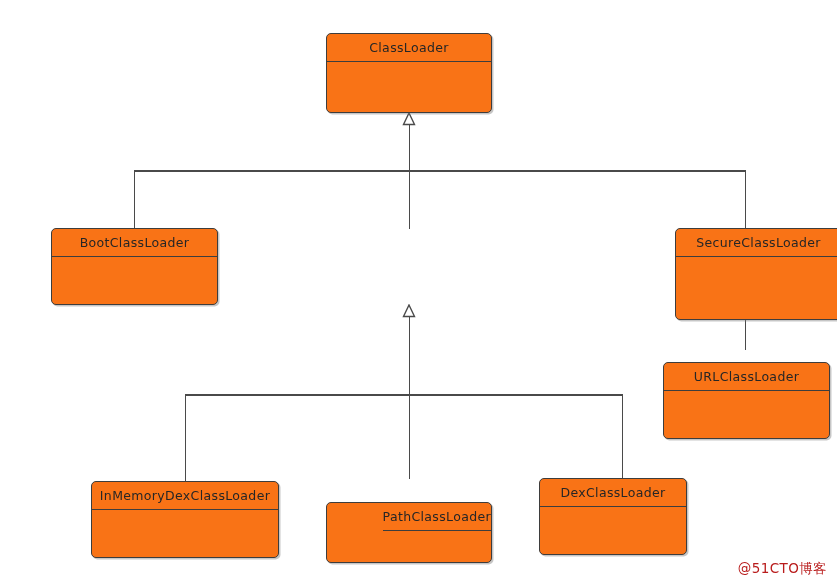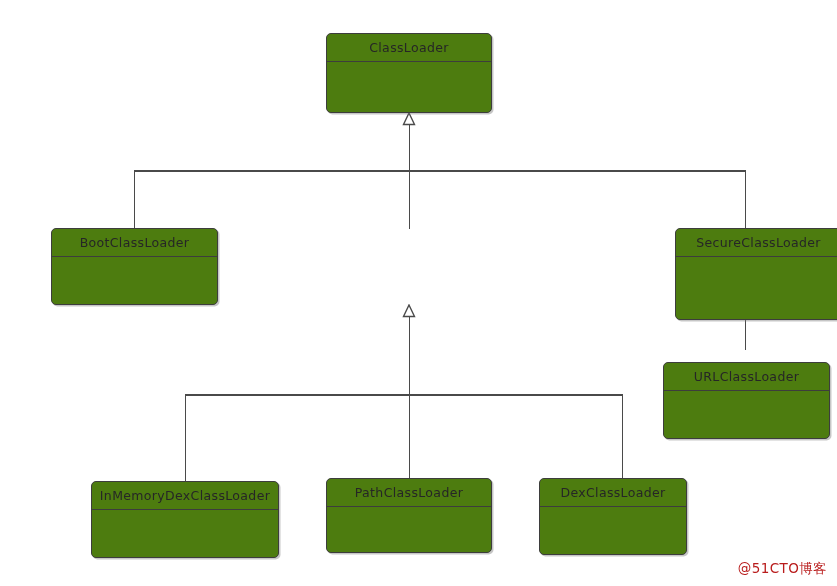--- a/index.html
+++ b/index.html
@@ -20,21 +20,21 @@
     left: 0;
     top: 0;
     width: 837px;
     height: 586px;
   }
 
   
   .uml-class {
     position: absolute;
     box-sizing: border-box;
-    background: #4d7c0f;
+    background: #f97316;
     border: 1.4px solid #3d3d3d;
     border-radius: 5px;
     box-shadow: 1.5px 1.5px 0 rgba(120,120,120,0.42);
     display: flex;
     flex-direction: column;
     z-index: 5;
   }
   .uml-name {
     box-sizing: border-box;
     height: 28px;
@@ -127,21 +127,21 @@
   <div class="uml-class" style="left:663px; top:349px; width:167px; height:77px;margin-top:13px;">
     <div class="uml-name">URLClassLoader</div>
     <div class="uml-body"></div>
   </div>
 
   <div class="uml-class" style="left:91px; top:481px; width:188px; height:77px;">
     <div class="uml-name">InMemoryDexClassLoader</div>
     <div class="uml-body"></div>
   </div>
 
-  <div class="uml-class" style="left:326px; top:478px; width:166px; height:75px;">
+  <div class="uml-class" style="left:326px; top:502px; width:166px; height:61px;align-items:flex-end;">
     <div class="uml-name">PathClassLoader</div>
     <div class="uml-body"></div>
   </div>
 
   <div class="uml-class" style="left:539px; top:478px; width:148px; height:77px;">
     <div class="uml-name">DexClassLoader</div>
     <div class="uml-body"></div>
   </div>
 
 </div>

